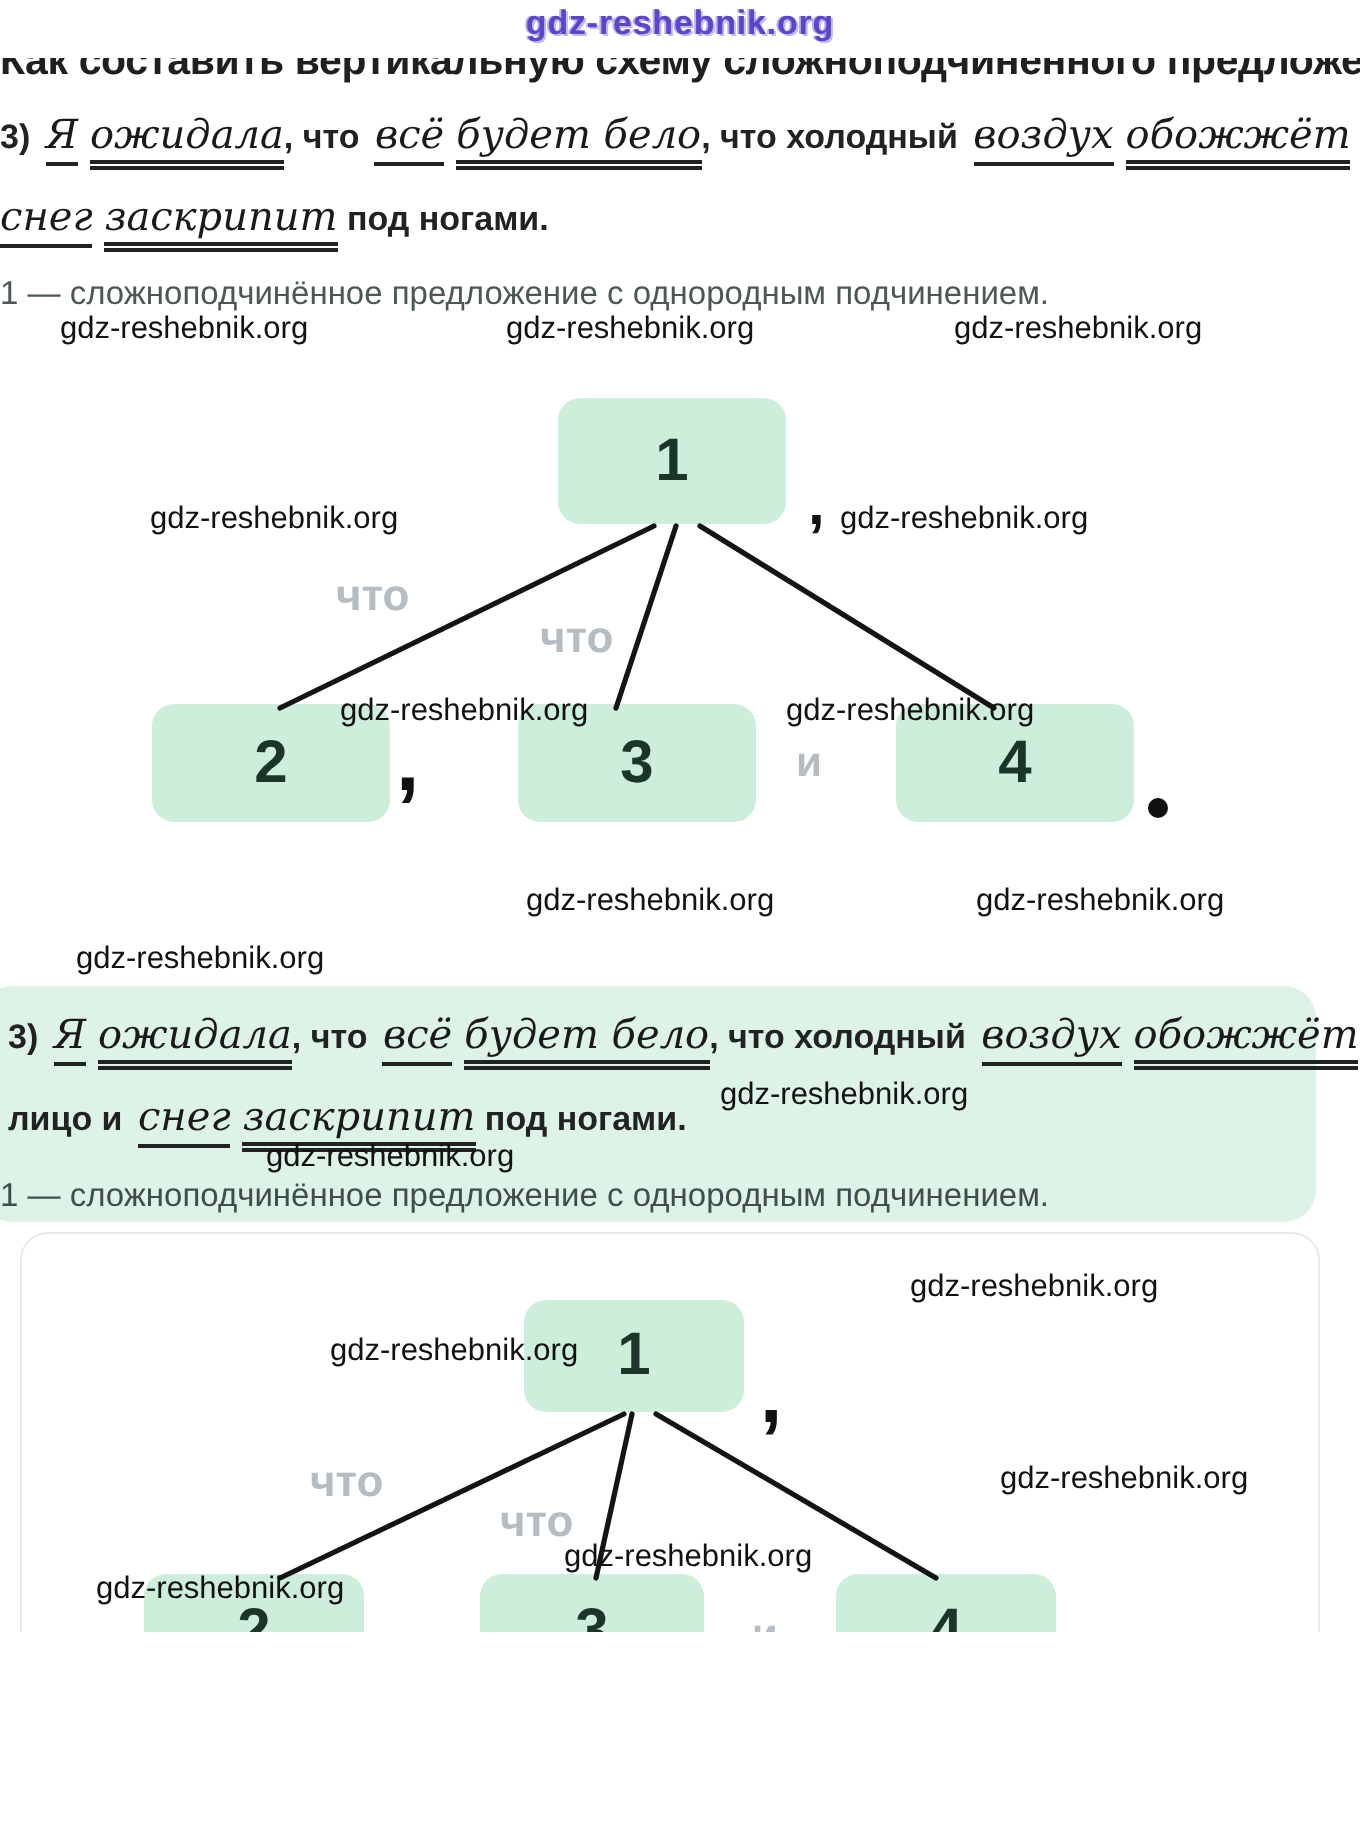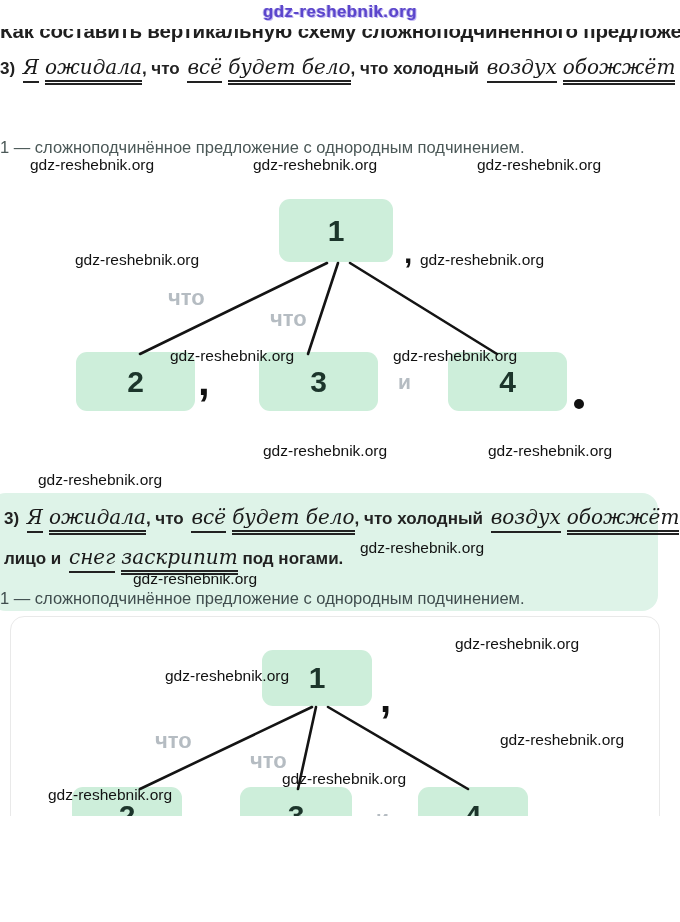--- a/index.html
+++ b/index.html
@@ -51,20 +51,23 @@
 
   <div class="wm-brand">gdz-reshebnik.org</div>
 
   <div class="heading-clip">
     <span class="h-inner">Как составить вертикальную схему сложноподчинённого предложения</span>
   </div>
 
   <div class="sentence" style="top:48px;">
     <span class="ln">
       <span class="w-sans">3) </span><span class="w-ital u-subj">Я</span><span class="w-ital u-pred">ожидала</span><span class="w-sans">, что </span><span class="w-ital u-subj">всё</span><span class="w-ital u-pred">будет бело</span><span class="w-sans">, что холодный </span><span class="w-ital u-subj">воздух</span><span class="w-ital u-pred">обожжёт</span><span class="w-sans"> лицо и</span>
+    </span>
+    <span class="ln">
+      <span class="w-ital u-subj" style="margin-left:0;">снег</span><span class="w-ital u-pred">заскрипит</span><span class="w-sans"> под ногами.</span>
     </span>
   </div>
 
   <div class="caption" style="top:138px;">1 — сложноподчинённое предложение с однородным подчинением.</div>
 
   <div class="wm" style="left:30px;top:156px;">gdz-reshebnik.org</div>
   <div class="wm" style="left:253px;top:156px;">gdz-reshebnik.org</div>
   <div class="wm" style="left:477px;top:156px;">gdz-reshebnik.org</div>
 
   <svg class="links" style="top:190px;" width="680" height="180" viewBox="0 0 680 180">

